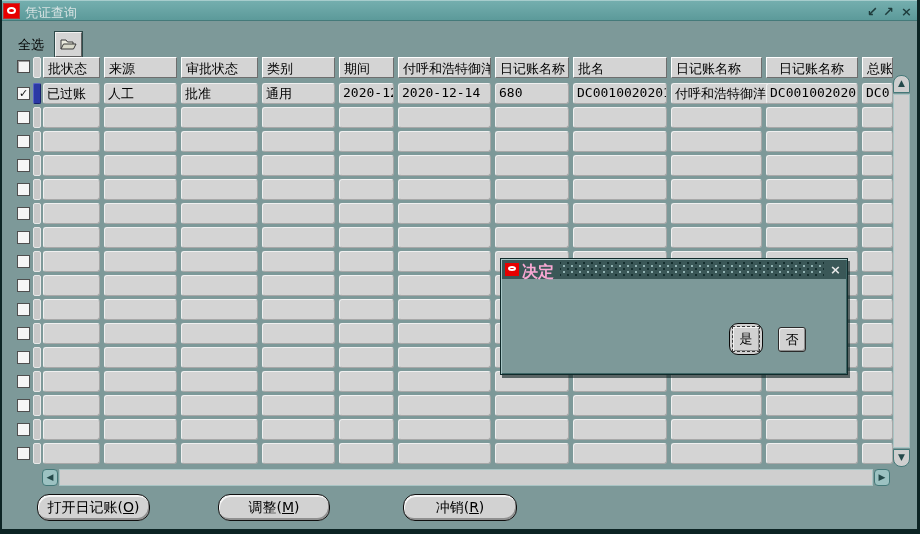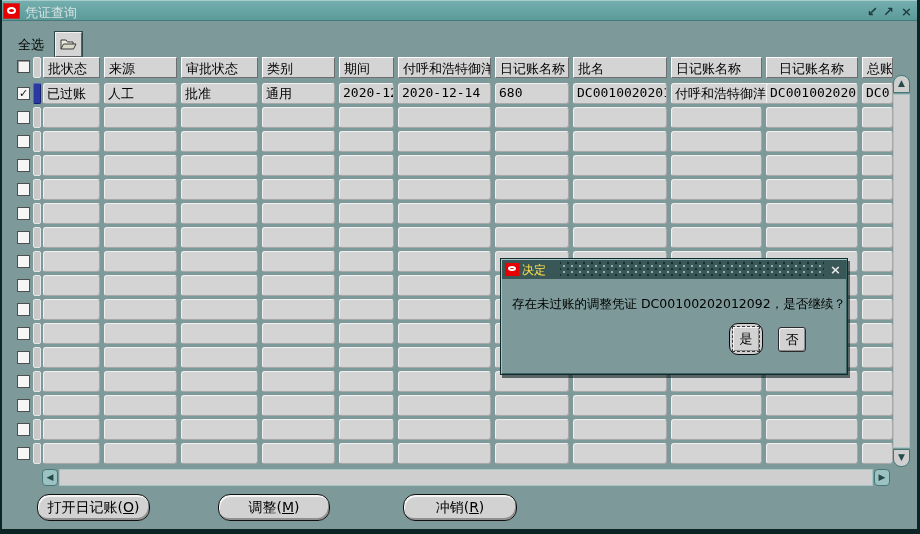--- a/index.html
+++ b/index.html
@@ -98,21 +98,21 @@
   }
   .dlg-title { position:absolute; left:1px; top:1px; right:1px; height:19px; background:#3A5757; }
   .dlg-dots {
     position:absolute; left:58px; right:22px; top:2px; bottom:2px;
     background-image:radial-gradient(circle,#93B4B4 1px,transparent 1.5px),
                      radial-gradient(circle,#142E2E 1px,transparent 1.5px);
     background-size:8px 6px,8px 6px; background-position:0 1px,4px 4px;
   }
   .dlg-logo { position:absolute; left:3px; top:3px; width:14px; height:13px; background:#E60000; }
   .dlg-logo .ring { margin:3px auto 0; width:8px; height:5px; border:2px solid #FFF; border-radius:50%; }
-  .dlg-title-text { position:absolute; left:20px; top:2px; font-size:12px; color:#fde047; }
+  .dlg-title-text { position:absolute; left:20px; top:2px; font-size:16px; color:#f9a8d4;font-weight:bold; }
   .dlg-close { position:absolute; right:5px; top:1px; color:#E8E8E8; font-weight:bold;
                font-size:13px; line-height:17px; cursor:default; }
   .dlg-msg { position:absolute; left:11px; top:37px; font-size:12.5px; color:#000; white-space:nowrap; }
   .yes-ring {
     position:absolute; left:228px; top:64px; width:34px; height:32px;
     border:1px solid #0A0A0A; border-radius:9px; background:#D2D2D2; padding:2px;
   }
   .yes-inner {
     width:100%; height:100%; border:1px dashed #3A3A3A; background:#D2D2D2;
     display:flex; align-items:center; justify-content:center; font-size:13px; color:#000;
@@ -390,21 +390,20 @@
 
   <div class="dialog">
     <div class="dlg-title">
       <div class="dlg-dots"></div>
       <div class="dlg-logo">
           <div class="ring"></div>
         </div>
       <span class="dlg-title-text">决定</span>
       <span class="dlg-close">×</span>
     </div>
-    <div class="dlg-msg">存在未过账的调整凭证 DC00100202012092，是否继续？</div>
     <div class="yes-ring">
       <div class="yes-inner">是</div>
     </div>
     <div class="no-btn">否</div>
   </div>
 
   <div class="edge edge-l"></div>
   <div class="edge edge-r"></div>
   <div class="edge edge-b"></div>
 </div>

